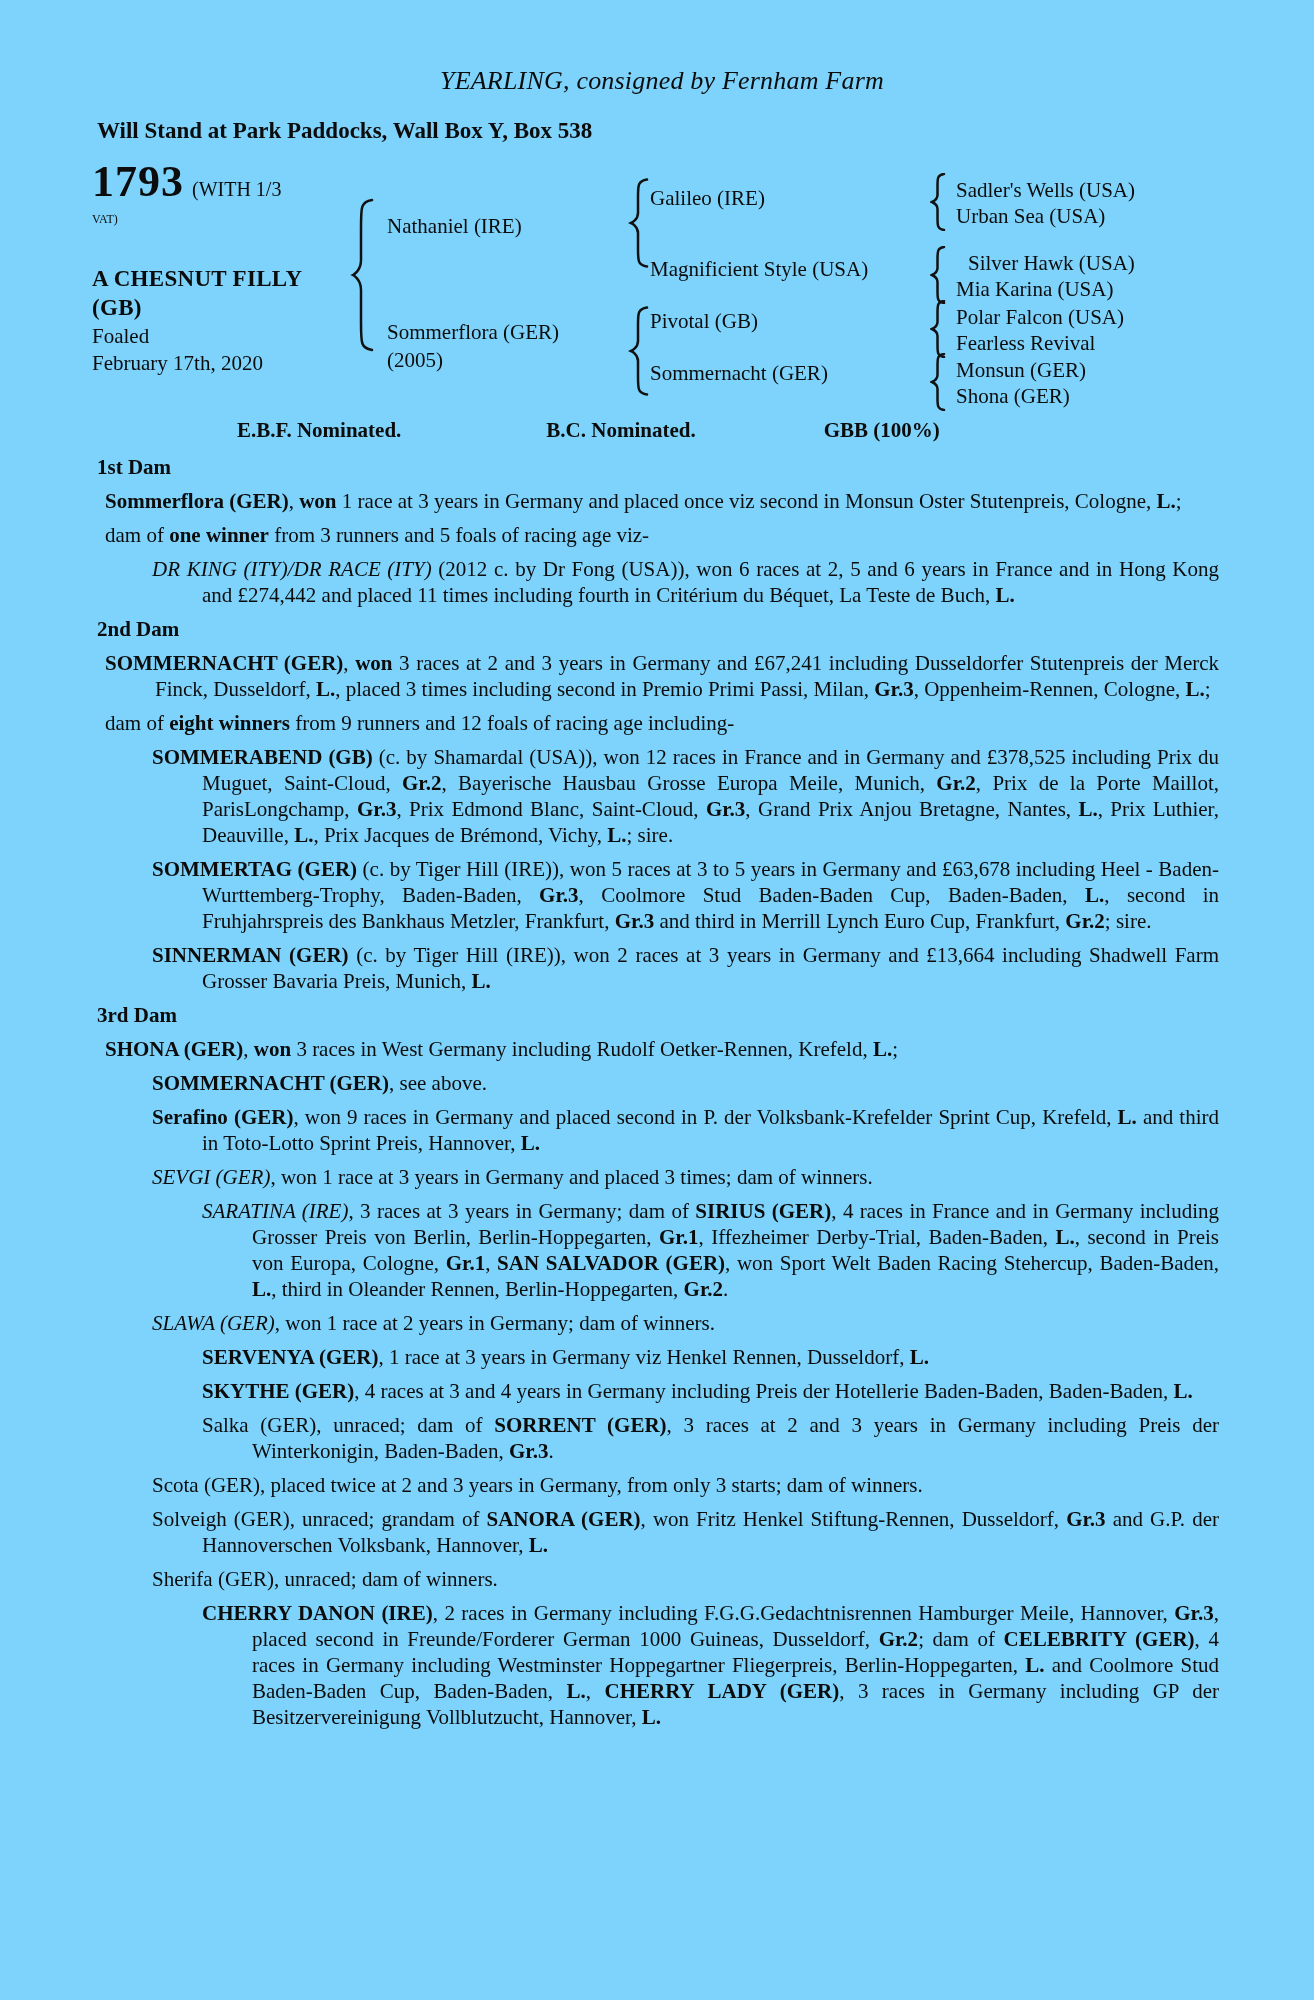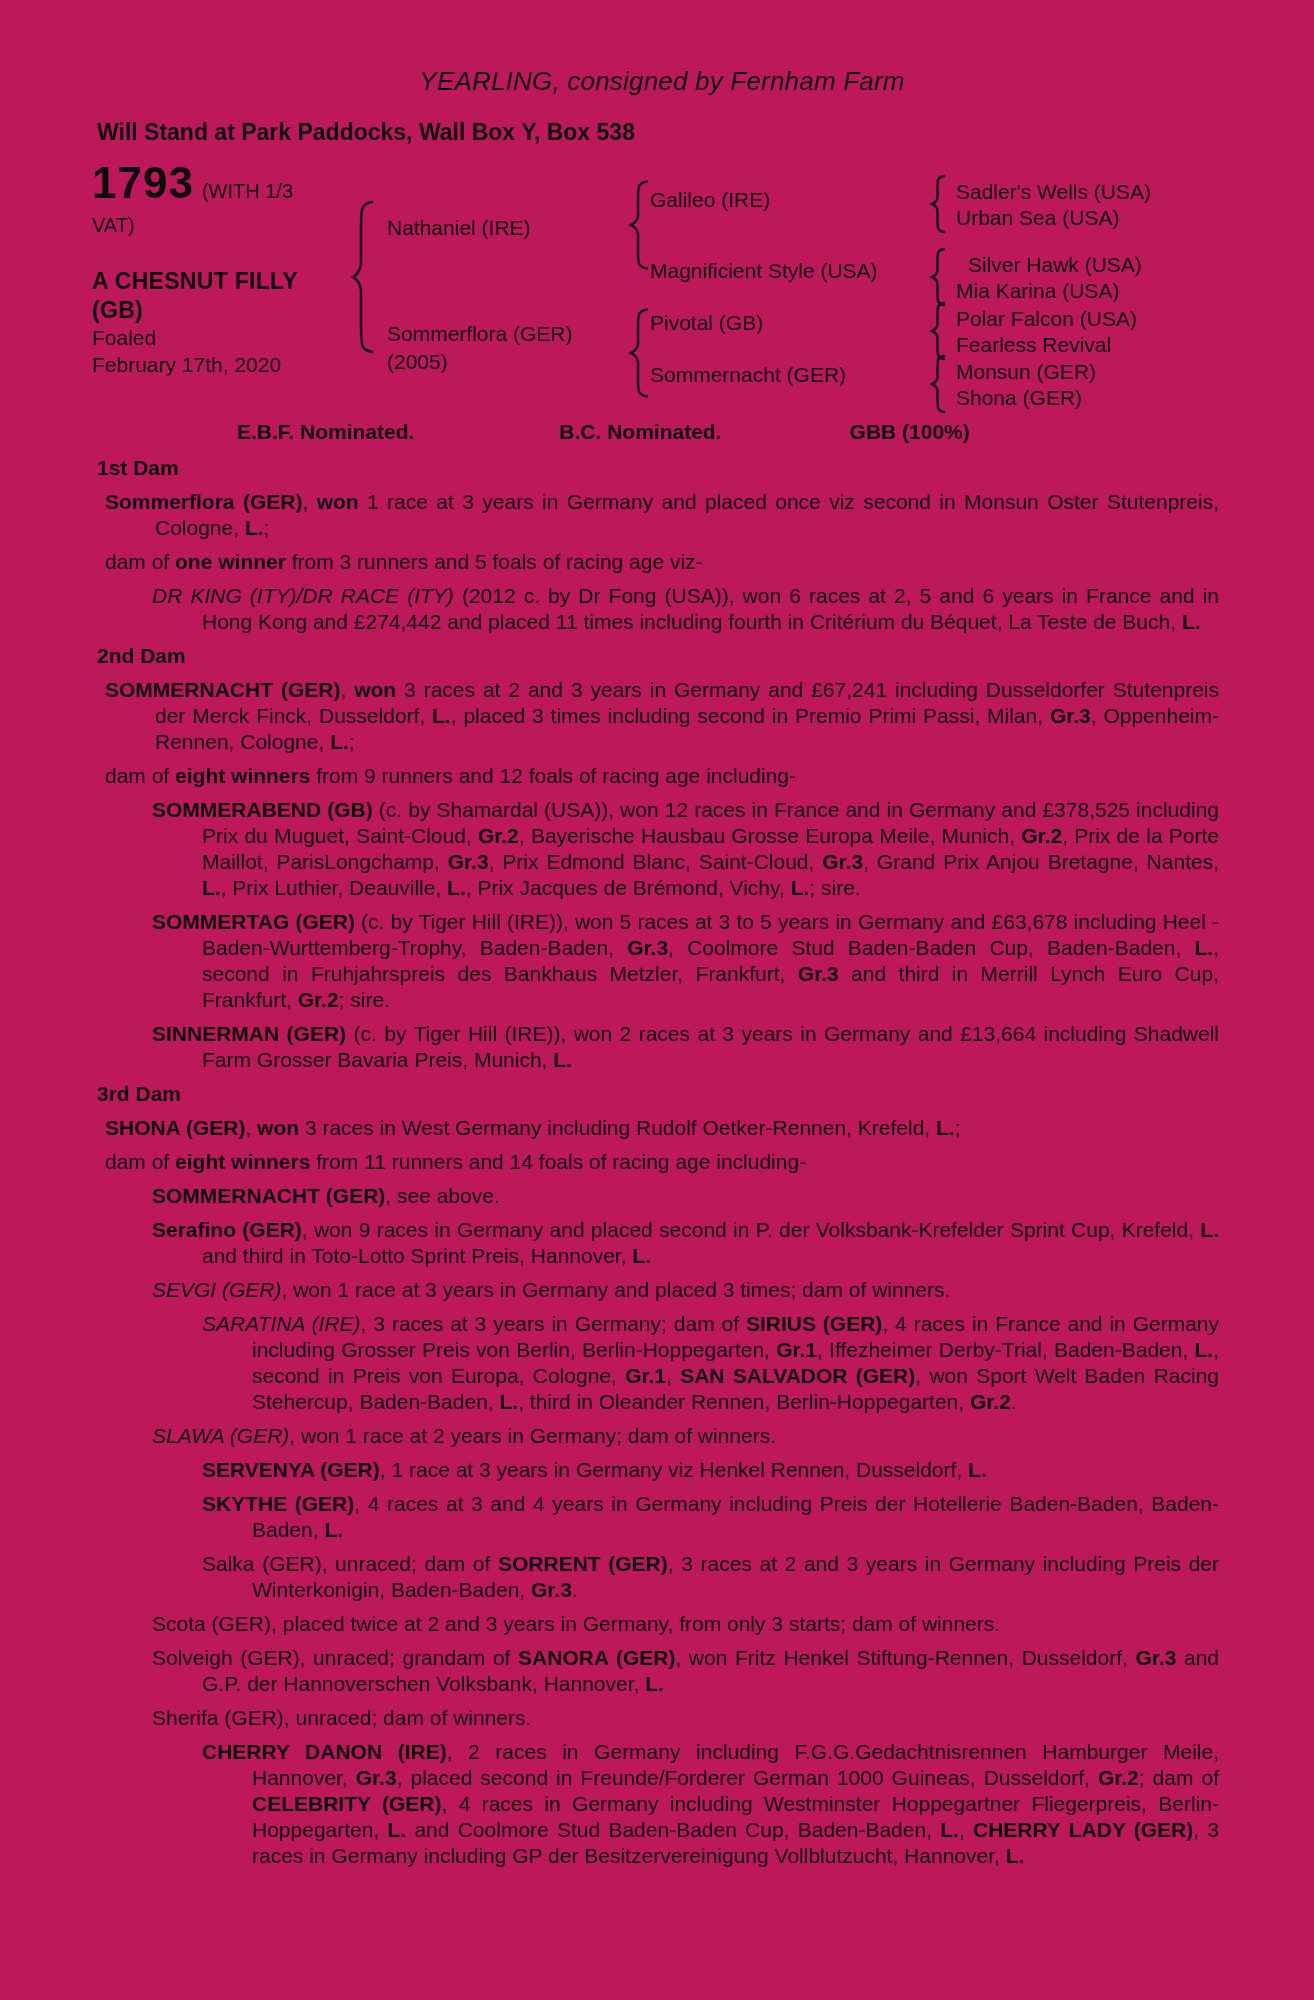--- a/index.html
+++ b/index.html
@@ -1,22 +1,22 @@
 <!DOCTYPE html>
 <html><head>
 <meta charset="utf-8">
 <style>
   html,body{margin:0;padding:0;background:#fff;}
   .page{
     position:relative;
     width:1314px;
     height:2000px;
-    background:#be185d;
+    background:#7dd3fc;
     color:#0c0c0c;
-    font-family:Liberation Sans, sans-serif;
+    font-family:Liberation Serif, serif;
     overflow:hidden;
   }
   .content{margin-left:97px;width:1130px;}
   .title{
     padding-top:66px;
     text-align:center;
     font-style:italic;
     font-size:26px;
     letter-spacing:.2px;
   }
@@ -24,21 +24,21 @@
     margin-top:22px;
     font-weight:bold;
     font-size:23px;
   }
   
   .pedigree-block{position:relative;height:260px;margin-top:12px;width:1217px;}
   .pedigree-block .abs{position:absolute;white-space:nowrap;}
   .lot-row{position:absolute;left:-5px;top:0;display:flex;align-items:baseline;}
   .lot-number{font-weight:bold;font-size:44px;letter-spacing:1px;}
   .vat-note{font-size:20px;margin-left:8px;}
-  .vat2{left:-5px;top:56px;font-size:20px;}
+  .vat2{left:-5px;top:56px;font-size:12px;}
   .horse-name{font-weight:bold;font-size:23px;letter-spacing:.3px;}
   .hn1{left:-5px;top:110px;}
   .hn2{left:-5px;top:139px;}
   .foaled{left:-5px;top:168px;font-size:21px;}
   .foaled-date{left:-5px;top:195px;font-size:21px;}
   .ped{font-size:21px;}
   .g1-s{left:290px;top:58px;}
   .g1-d{left:290px;top:164px;}
   .g1-dy{left:290px;top:192px;}
   .g2-0{left:553px;top:30px;}
@@ -158,21 +158,20 @@
         <p class="para lvl0"><span class="r-n">dam of </span><span class="r-b">one winner</span><span class="r-n"> from 3 runners and 5 foals of racing age viz-</span></p>
         <p class="para lvl1"><span class="r-i">DR KING (ITY)/DR RACE (ITY)</span><span class="r-n"> (2012 c. by Dr Fong (USA)), won 6 races at 2, 5 and 6 years in France and in Hong Kong and £274,442 and placed 11 times including fourth in Critérium du Béquet, La Teste de Buch, </span><span class="r-b">L.</span></p>
         <div class="dam-heading">2nd Dam</div>
         <p class="para lvl0"><span class="r-b">SOMMERNACHT (GER)</span><span class="r-n">, </span><span class="r-b">won</span><span class="r-n"> 3 races at 2 and 3 years in Germany and £67,241 including Dusseldorfer Stutenpreis der Merck Finck, Dusseldorf, </span><span class="r-b">L.</span><span class="r-n">, placed 3 times including second in Premio Primi Passi, Milan, </span><span class="r-b">Gr.3</span><span class="r-n">, Oppenheim-Rennen, Cologne, </span><span class="r-b">L.</span><span class="r-n">;</span></p>
         <p class="para lvl0"><span class="r-n">dam of </span><span class="r-b">eight winners</span><span class="r-n"> from 9 runners and 12 foals of racing age including-</span></p>
         <p class="para lvl1"><span class="r-b">SOMMERABEND (GB)</span><span class="r-n"> (c. by Shamardal (USA)), won 12 races in France and in Germany and £378,525 including Prix du Muguet, Saint-Cloud, </span><span class="r-b">Gr.2</span><span class="r-n">, Bayerische Hausbau Grosse Europa Meile, Munich, </span><span class="r-b">Gr.2</span><span class="r-n">, Prix de la Porte Maillot, ParisLongchamp, </span><span class="r-b">Gr.3</span><span class="r-n">, Prix Edmond Blanc, Saint-Cloud, </span><span class="r-b">Gr.3</span><span class="r-n">, Grand Prix Anjou Bretagne, Nantes, </span><span class="r-b">L.</span><span class="r-n">, Prix Luthier, Deauville, </span><span class="r-b">L.</span><span class="r-n">, Prix Jacques de Brémond, Vichy, </span><span class="r-b">L.</span><span class="r-n">; sire.</span></p>
         <p class="para lvl1"><span class="r-b">SOMMERTAG (GER)</span><span class="r-n"> (c. by Tiger Hill (IRE)), won 5 races at 3 to 5 years in Germany and £63,678 including Heel - Baden-Wurttemberg-Trophy, Baden-Baden, </span><span class="r-b">Gr.3</span><span class="r-n">, Coolmore Stud Baden-Baden Cup, Baden-Baden, </span><span class="r-b">L.</span><span class="r-n">, second in Fruhjahrspreis des Bankhaus Metzler, Frankfurt, </span><span class="r-b">Gr.3</span><span class="r-n"> and third in Merrill Lynch Euro Cup, Frankfurt, </span><span class="r-b">Gr.2</span><span class="r-n">; sire.</span></p>
         <p class="para lvl1"><span class="r-b">SINNERMAN (GER)</span><span class="r-n"> (c. by Tiger Hill (IRE)), won 2 races at 3 years in Germany and £13,664 including Shadwell Farm Grosser Bavaria Preis, Munich, </span><span class="r-b">L.</span></p>
         <div class="dam-heading">3rd Dam</div>
         <p class="para lvl0"><span class="r-b">SHONA (GER)</span><span class="r-n">, </span><span class="r-b">won</span><span class="r-n"> 3 races in West Germany including Rudolf Oetker-Rennen, Krefeld, </span><span class="r-b">L.</span><span class="r-n">;</span></p>
-        <p class="para lvl0"><span class="r-n">dam of </span><span class="r-b">eight winners</span><span class="r-n"> from 11 runners and 14 foals of racing age including-</span></p>
         <p class="para lvl1"><span class="r-b">SOMMERNACHT (GER)</span><span class="r-n">, see above.</span></p>
         <p class="para lvl1"><span class="r-b">Serafino (GER)</span><span class="r-n">, won 9 races in Germany and placed second in P. der Volksbank-Krefelder Sprint Cup, Krefeld, </span><span class="r-b">L.</span><span class="r-n"> and third in Toto-Lotto Sprint Preis, Hannover, </span><span class="r-b">L.</span></p>
         <p class="para lvl1"><span class="r-i">SEVGI (GER)</span><span class="r-n">, won 1 race at 3 years in Germany and placed 3 times; dam of winners.</span></p>
         <p class="para lvl2"><span class="r-i">SARATINA (IRE)</span><span class="r-n">, 3 races at 3 years in Germany; dam of </span><span class="r-b">SIRIUS (GER)</span><span class="r-n">, 4 races in France and in Germany including Grosser Preis von Berlin, Berlin-Hoppegarten, </span><span class="r-b">Gr.1</span><span class="r-n">, Iffezheimer Derby-Trial, Baden-Baden, </span><span class="r-b">L.</span><span class="r-n">, second in Preis von Europa, Cologne, </span><span class="r-b">Gr.1</span><span class="r-n">, </span><span class="r-b">SAN SALVADOR (GER)</span><span class="r-n">, won Sport Welt Baden Racing Stehercup, Baden-Baden, </span><span class="r-b">L.</span><span class="r-n">, third in Oleander Rennen, Berlin-Hoppegarten, </span><span class="r-b">Gr.2</span><span class="r-n">.</span></p>
         <p class="para lvl1"><span class="r-i">SLAWA (GER)</span><span class="r-n">, won 1 race at 2 years in Germany; dam of winners.</span></p>
         <p class="para lvl2"><span class="r-b">SERVENYA (GER)</span><span class="r-n">, 1 race at 3 years in Germany viz Henkel Rennen, Dusseldorf, </span><span class="r-b">L.</span></p>
         <p class="para lvl2"><span class="r-b">SKYTHE (GER)</span><span class="r-n">, 4 races at 3 and 4 years in Germany including Preis der Hotellerie Baden-Baden, Baden-Baden, </span><span class="r-b">L.</span></p>
         <p class="para lvl2"><span class="r-n">Salka (GER), unraced; dam of </span><span class="r-b">SORRENT (GER)</span><span class="r-n">, 3 races at 2 and 3 years in Germany including Preis der Winterkonigin, Baden-Baden, </span><span class="r-b">Gr.3</span><span class="r-n">.</span></p>
         <p class="para lvl1"><span class="r-n">Scota (GER), placed twice at 2 and 3 years in Germany, from only 3 starts; dam of winners.</span></p>
         <p class="para lvl1"><span class="r-n">Solveigh (GER), unraced; grandam of </span><span class="r-b">SANORA (GER)</span><span class="r-n">, won Fritz Henkel Stiftung-Rennen, Dusseldorf, </span><span class="r-b">Gr.3</span><span class="r-n"> and G.P. der Hannoverschen Volksbank, Hannover, </span><span class="r-b">L.</span></p>

